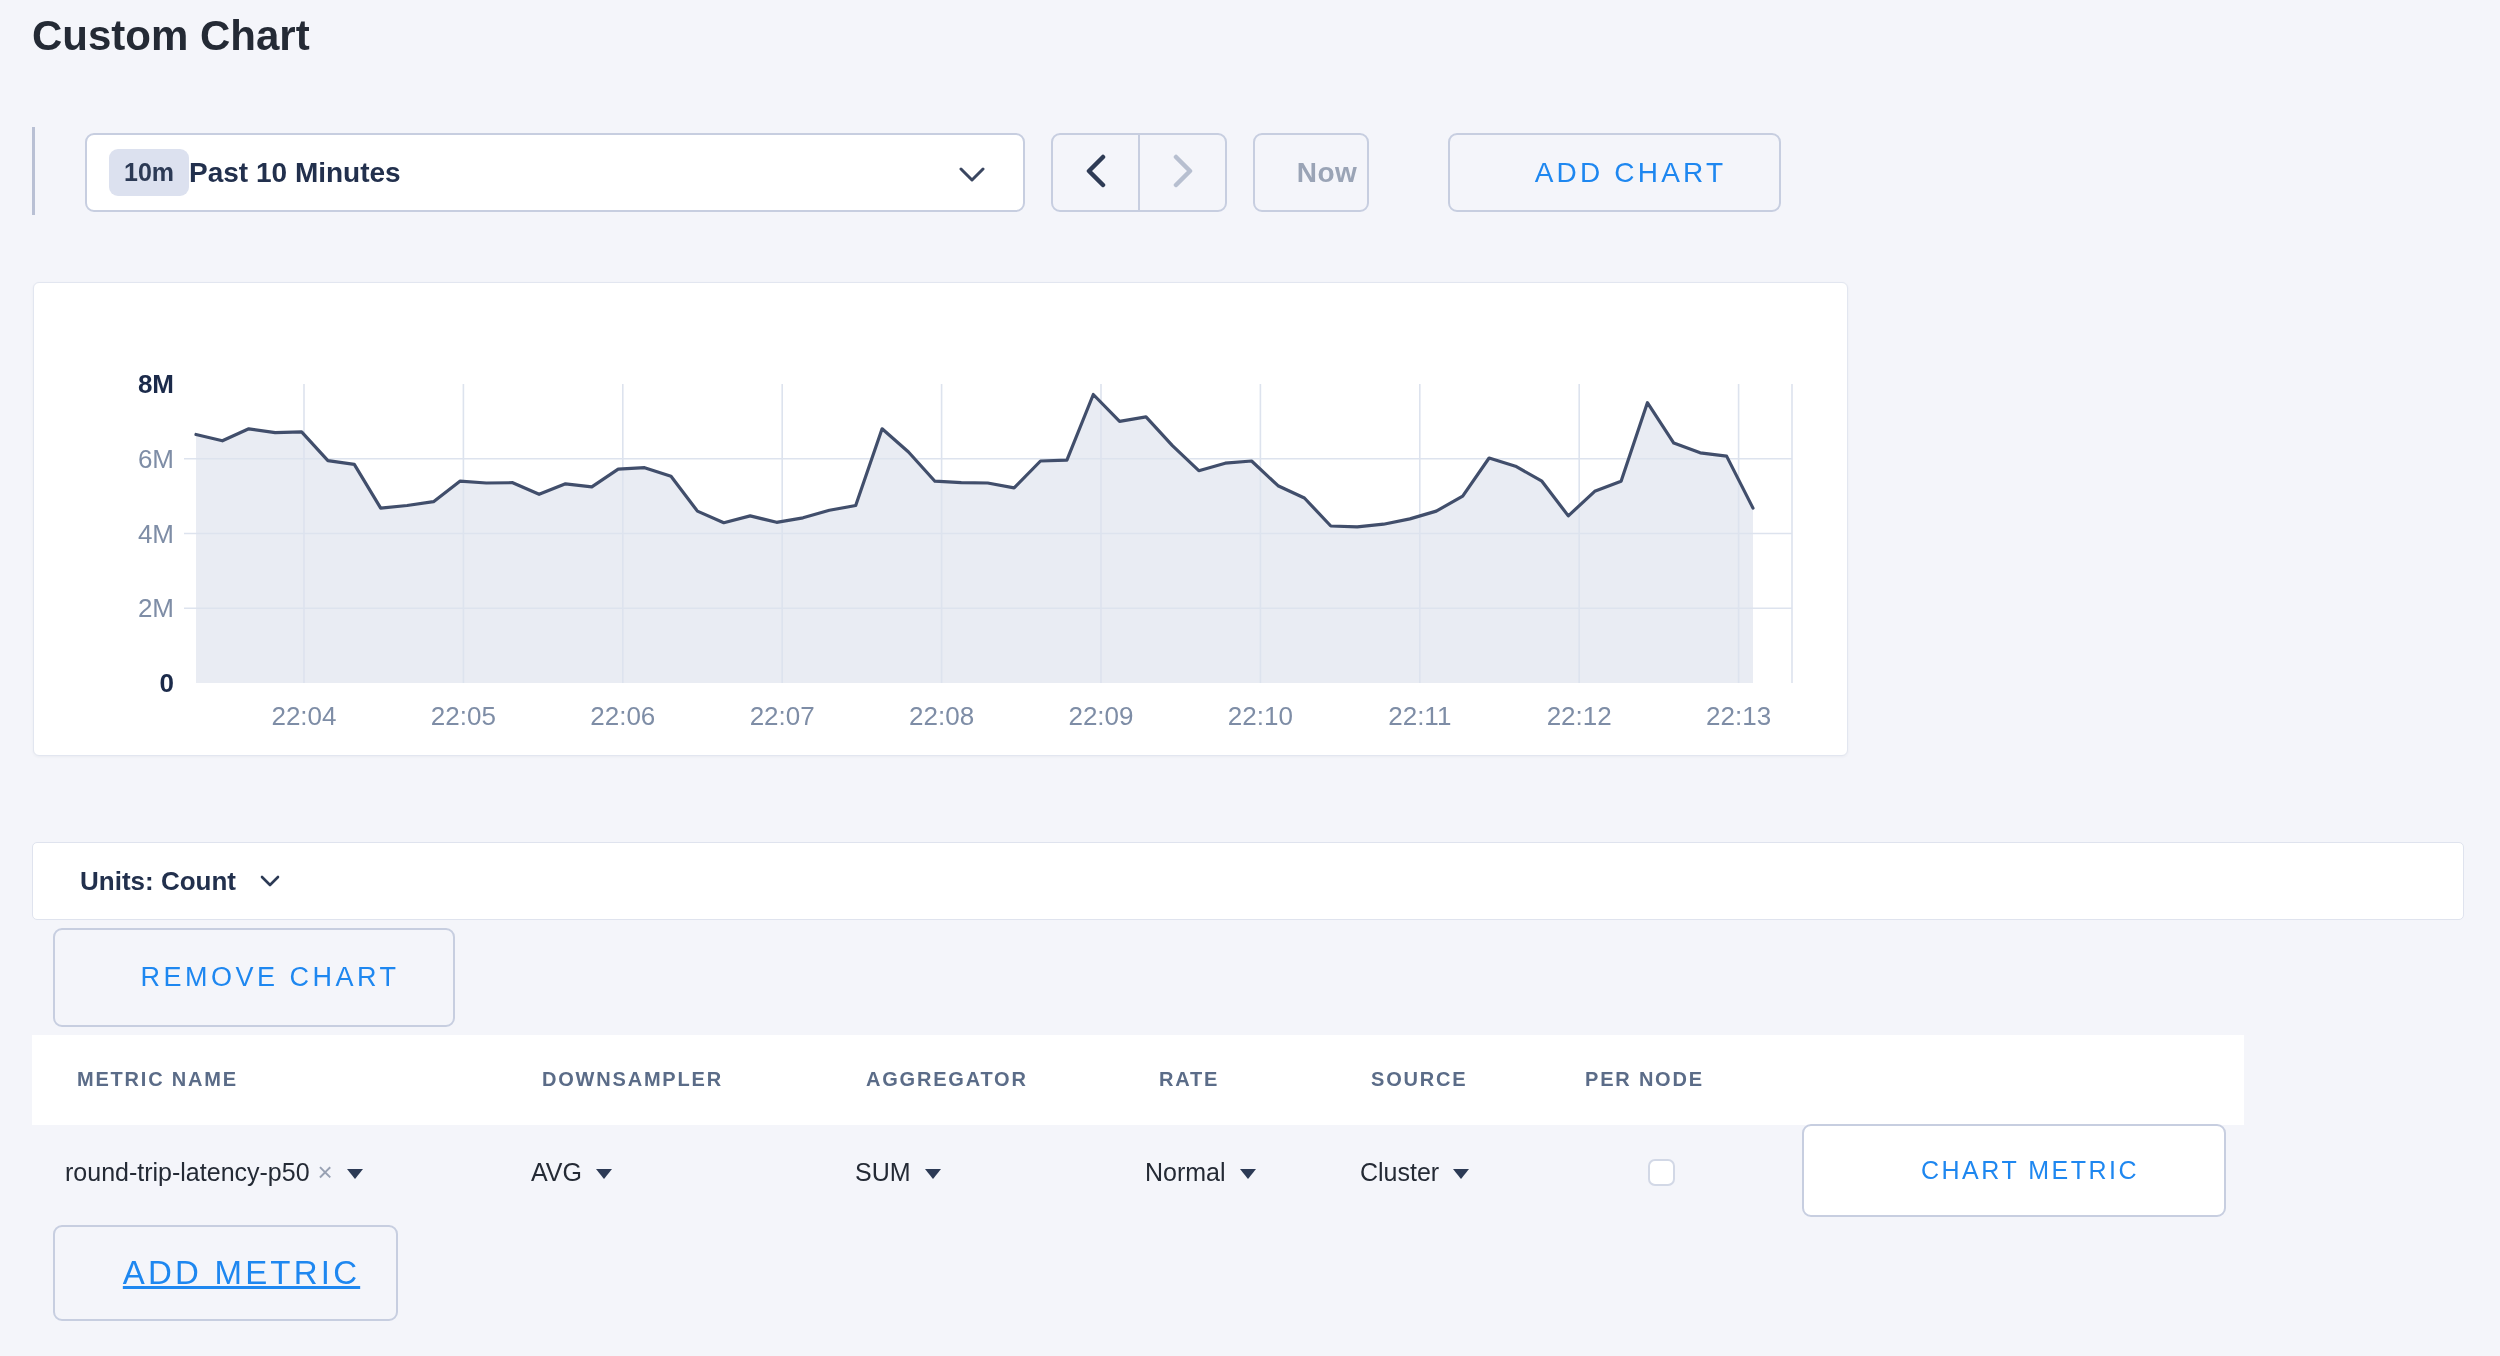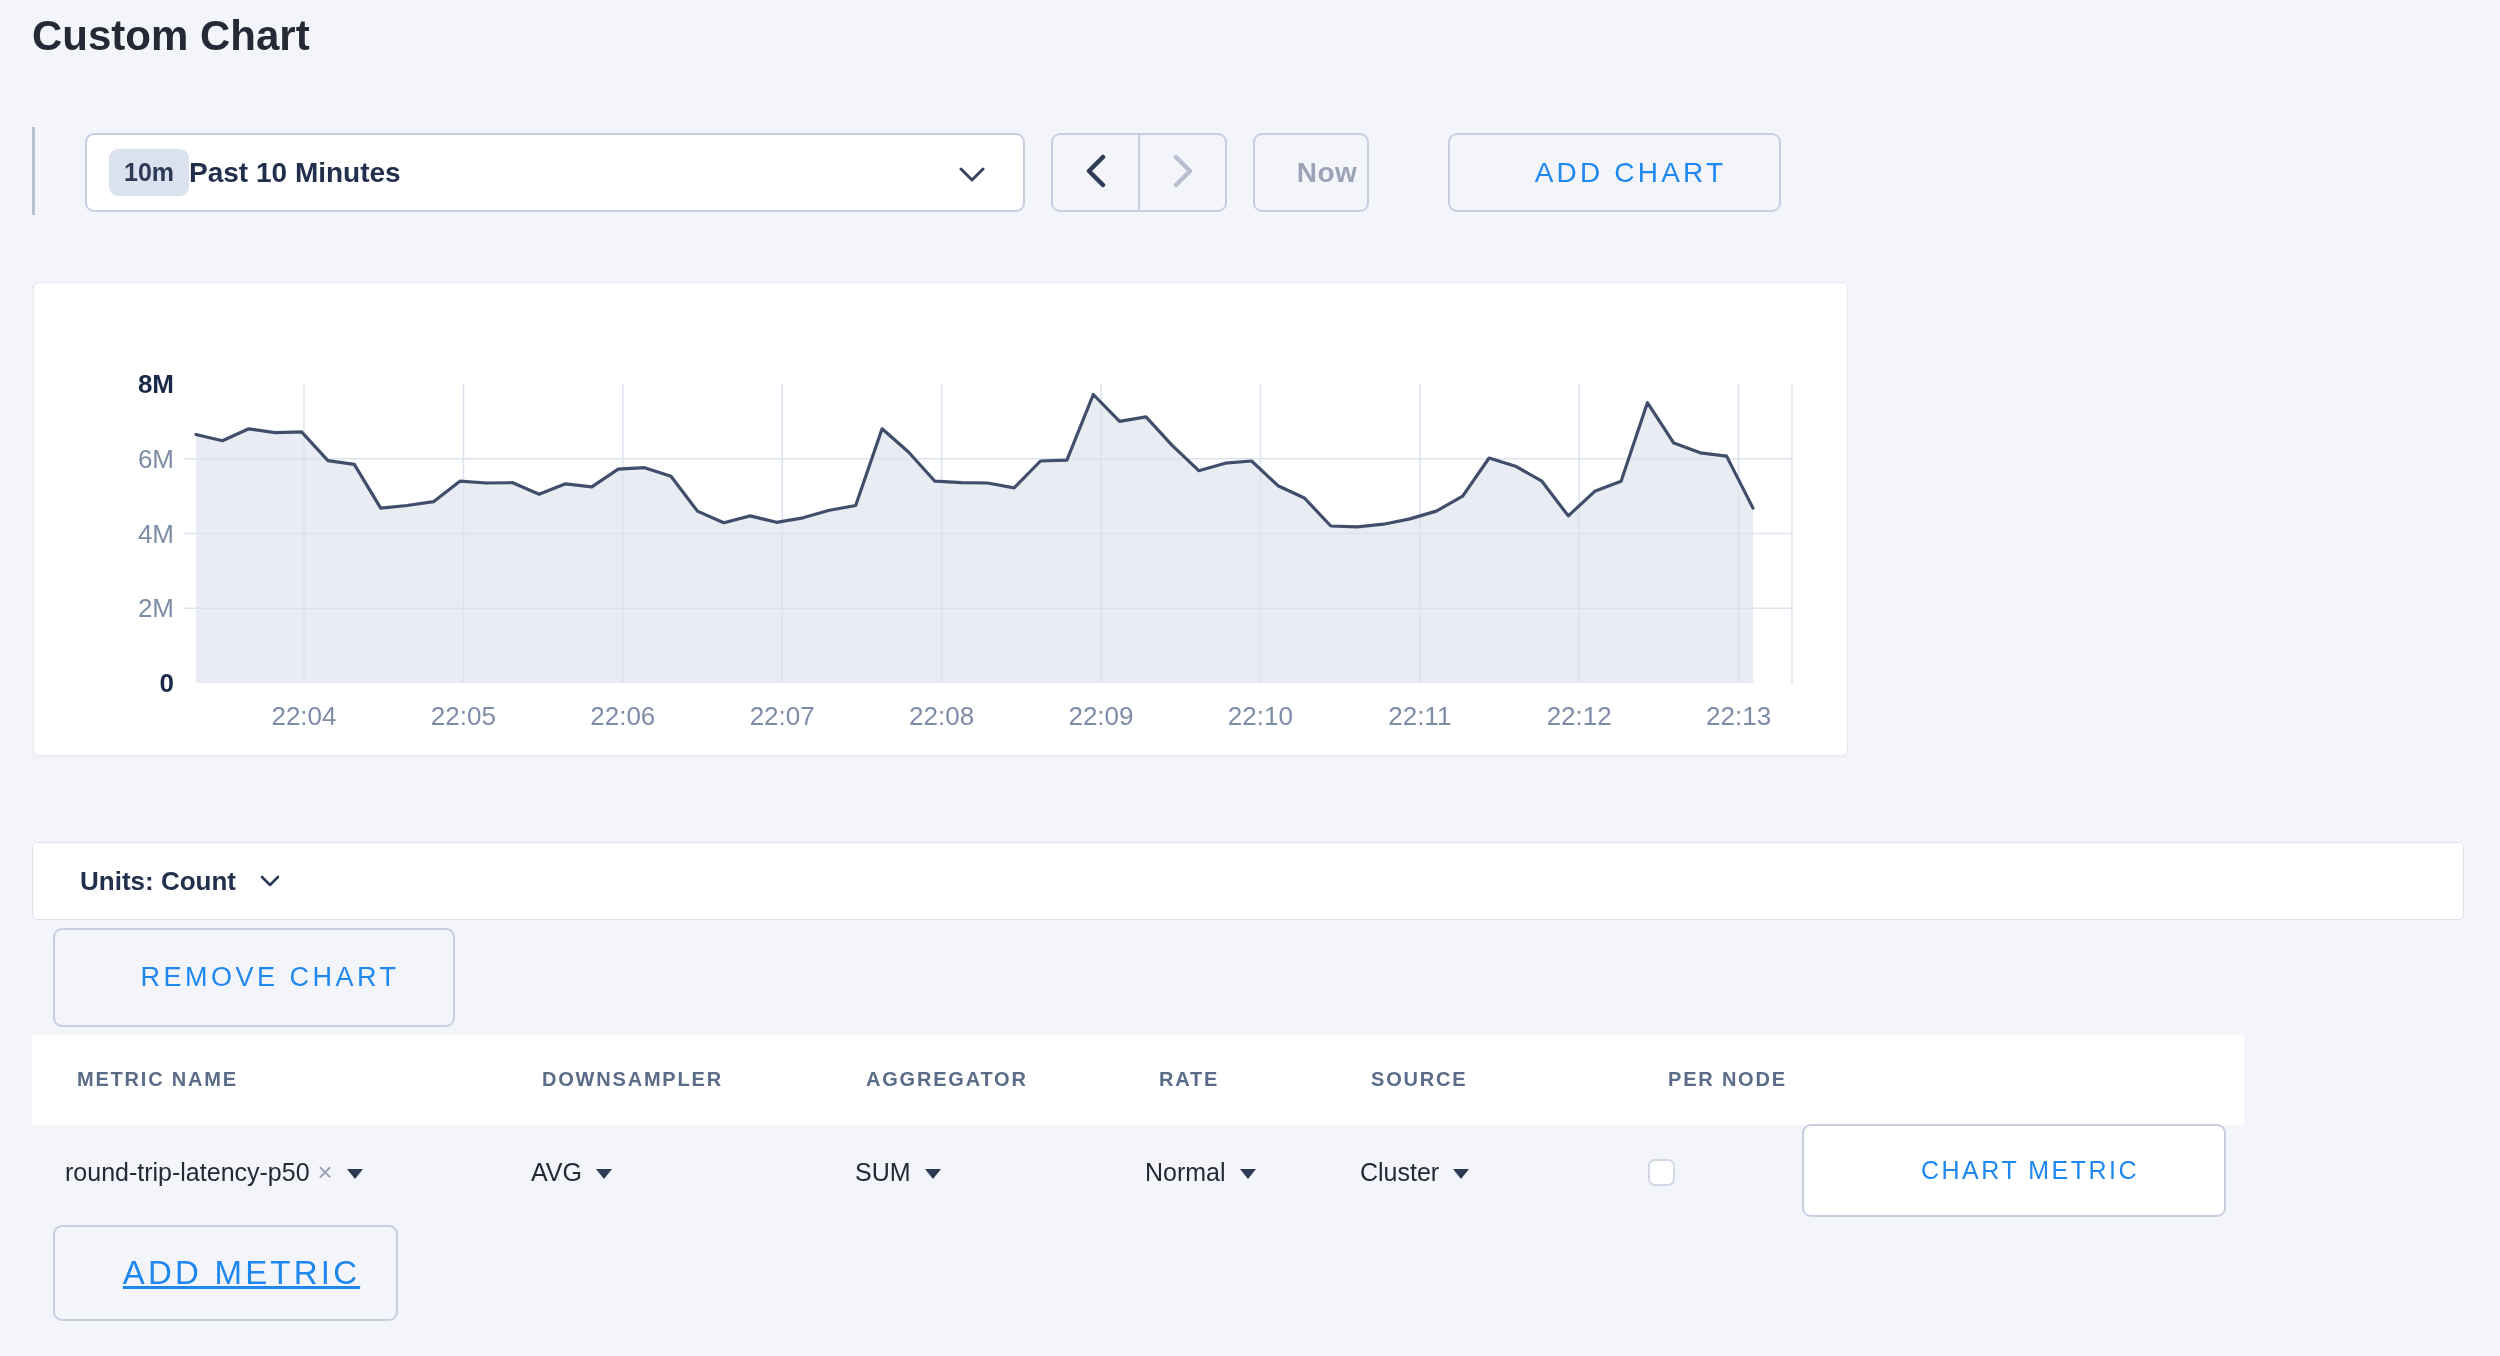--- a/index.html
+++ b/index.html
@@ -50,21 +50,21 @@
   #units-chevron { margin-left:24px; margin-top:4px; }
 
   #remove-chart-button { left:53px; top:928px; width:402px; height:99px; font-size:27px;
     font-weight:500; letter-spacing:3.5px; }
 
   
   #table-header { left:32px; top:1035px; width:2212px; height:90px; background:#fff; }
   .th { position:absolute; top:33px; font-size:20px; font-weight:700; letter-spacing:1.8px;
     color:#5b6c88; white-space:nowrap; }
   .th-0 { left:45px; }  .th-1 { left:510px; } .th-2 { left:834px; }
-  .th-3 { left:1127px; } .th-4 { left:1339px; } .th-5 { left:1636px;text-align:right; }
+  .th-3 { left:1127px; } .th-4 { left:1339px; } .th-5 { left:1553px;text-align:right; }
 
   .row-select { height:44px; top:1150px; display:flex; align-items:center; cursor:pointer; }
   .cell-text { font-size:25px; color:#242a35; white-space:nowrap; }
   .remove-x { font-size:26px; color:#98a1b3; margin-left:8px; cursor:pointer; }
   .caret { width:0; height:0; border-left:8px solid transparent; border-right:8px solid transparent;
     border-top:10px solid #2c3a55; margin-left:14px; margin-top:3px; }
   #metric-name-select { left:65px; }
   #downsampler-select { left:531px; }
   #aggregator-select { left:855px; }
   #rate-select { left:1145px; }

